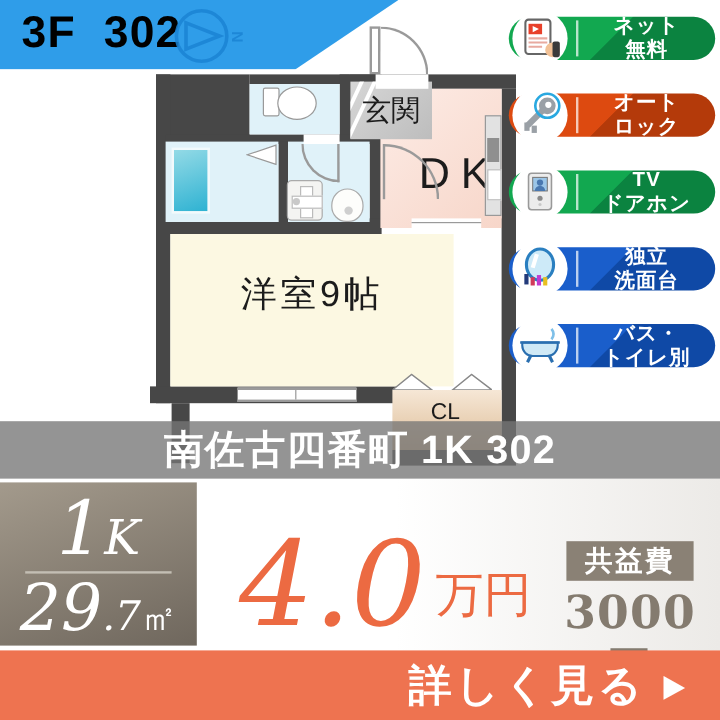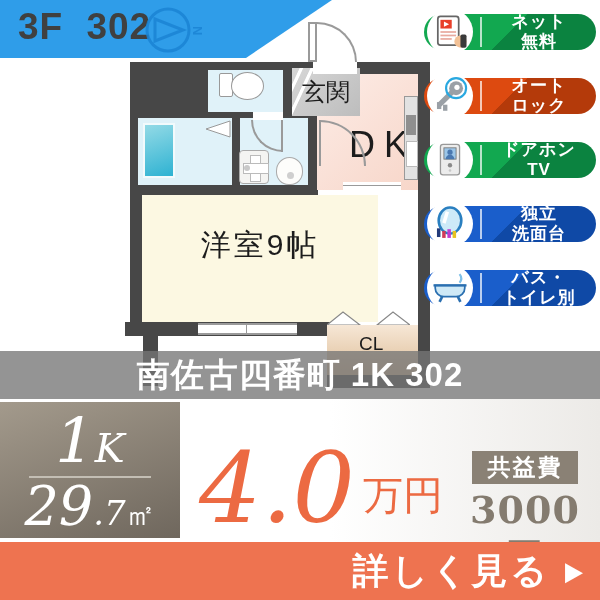--- a/index.html
+++ b/index.html
@@ -11,41 +11,41 @@
   .fp .el{position:absolute;box-sizing:border-box;}
   .wall{background:#474747;}
   .gap{background:#ffffff;}
   .room-blue{background:#e0f2f9;}
   .label{color:#1c1c1c;}
   .arc{border:0 solid #9a9a9a;background:transparent;}
   .leaf{background:#9a9a9a;}
   
   .banner{left:0;top:0;width:342px;height:58px;background:#2f9de9;
           clip-path:polygon(0 0,332px 0,246px 58px,0 58px);}
-  .banner-text{position:absolute;left:18px;top:6px;color:#404040;font-size:37px;font-weight:bold;
+  .banner-text{position:absolute;left:18px;top:6px;color:#000000;font-size:37px;font-weight:bold;
                letter-spacing:1px;word-spacing:12px;}
   
   .badge{position:absolute;left:424px;width:172px;height:36px;border-radius:26px;
          display:flex;align-items:center;}
   .badge-green{background:linear-gradient(135deg,#12a850 49.5%,#0b8340 50%);}
   .badge-red{background:linear-gradient(135deg,#dd4a10 49.5%,#b43a0a 50%);}
   .badge-blue{background:linear-gradient(135deg,#1a5ecb 49.5%,#0f49a6 50%);}
   .disc{width:46px;height:46px;border-radius:50%;background:#fff;margin-left:3px;flex:0 0 auto;
         display:flex;align-items:center;justify-content:center;}
   .sep{width:2px;height:30px;background:rgba(255,255,255,.7);margin-left:7px;}
   .btxt{flex:1;text-align:center;color:#fff;font-weight:bold;font-size:17px;line-height:20px;
         letter-spacing:1px;}
   
   .titlebar{left:0;top:351px;width:600px;height:48px;background:rgba(118,118,118,0.78);
             display:flex;align-items:center;justify-content:center;}
   .titlebar span{color:#fff;font-size:33px;font-weight:bold;letter-spacing:1px;}
   
   .bottom{left:0;top:399px;width:600px;height:143px;
           background:linear-gradient(to right,#ffffff 55%,#eceae7 100%);}
-  .area-box{position:absolute;left:0;top:3px;width:180px;height:136px;
+  .area-box{position:absolute;left:0;top:3px;width:164px;height:136px;
             background:linear-gradient(160deg,#a39a8c,#6f675d);color:#fff;
             font-family:"DejaVu Serif",serif;text-align:center;}
   .madori{font-style:italic;line-height:1;margin-top:8px;}
   .madori .big{font-size:62px;}
   .madori .small{font-size:40px;}
   .area-div{width:122px;height:2px;background:#c3beb4;margin:4px auto 2px auto;}
   .menseki{font-style:italic;line-height:1;}
   .menseki .big{font-size:54px;}
   .menseki .small{font-size:34px;}
   .menseki .unit{font-size:30px;font-style:normal;}
@@ -54,21 +54,21 @@
   .price .val{font-family:"DejaVu Serif",serif;font-style:italic;font-size:98px;line-height:.95;}
   .price .unit{font-size:40px;font-weight:normal;margin:0 0 12px 8px;}
   .fee{position:absolute;left:464px;top:52px;width:122px;text-align:center;}
   .fee-label{width:106px;height:33px;margin:0 auto;background:#8a8175;color:#fff;
              font-size:23px;font-weight:bold;display:flex;align-items:center;justify-content:center;
              letter-spacing:2px;}
   .fee-value{font-family:"DejaVu Serif",serif;font-weight:bold;font-size:38px;color:#847b6f;
              margin-top:3px;letter-spacing:1px;}
   
   .footer{left:0;top:542px;width:600px;height:58px;background:#ee7350;display:flex;
-          align-items:center;justify-content:flex-end;padding-right:16px;box-sizing:border-box;
+          align-items:center;justify-content:flex-end;padding-right:28px;box-sizing:border-box;
           gap:14px;cursor:pointer;}
   .footer .cta{color:#fff;font-size:36px;font-weight:bold;letter-spacing:3px;}
   .footer .arrow{color:#fff;font-size:26px;transform:scaleX(.9);}
 </style>
 </head>
 <body>
 
 <div class="stage">
 
   <div class="fp">
@@ -201,22 +201,22 @@
         <rect x="12" y="5" width="22" height="35" rx="3" fill="#ececec" stroke="#999" stroke-width="1.5"></rect>
         <rect x="16" y="9" width="14" height="13" fill="#9cc6e8" stroke="#777" stroke-width="1"></rect>
         <circle cx="23" cy="14" r="3" fill="#4a78b0"></circle>
         <path d="M18 22 a5 5 0 0 1 10 0z" fill="#4a78b0"></path>
         <circle cx="23" cy="29" r="2.5" fill="#8a8a8a"></circle>
         <circle cx="23" cy="35" r="1.5" fill="#c8c8c8"></circle>
       </svg>
     </div>
     <div class="sep"></div>
     <div class="btxt">
-      <div>ドアホン</div>
-        <div>TV</div>
+      <div>TV</div>
+        <div>ドアホン</div>
     </div>
   </div>
 
   <div class="badge badge-blue" style="top:206px;">
     <div class="disc">
       <svg width="40" height="40" viewBox="0 0 46 46">
         <ellipse cx="23" cy="19" rx="13" ry="15" fill="#cdeaf8" stroke="#2a7fc0" stroke-width="3"></ellipse>
         <line x1="20" y1="9" x2="16" y2="22" stroke="#fff" stroke-width="4"></line>
         <rect x="8" y="28" width="4" height="10" fill="#223a7a"></rect>
         <rect x="14" y="31" width="4" height="8" fill="#d03a5a"></rect>

